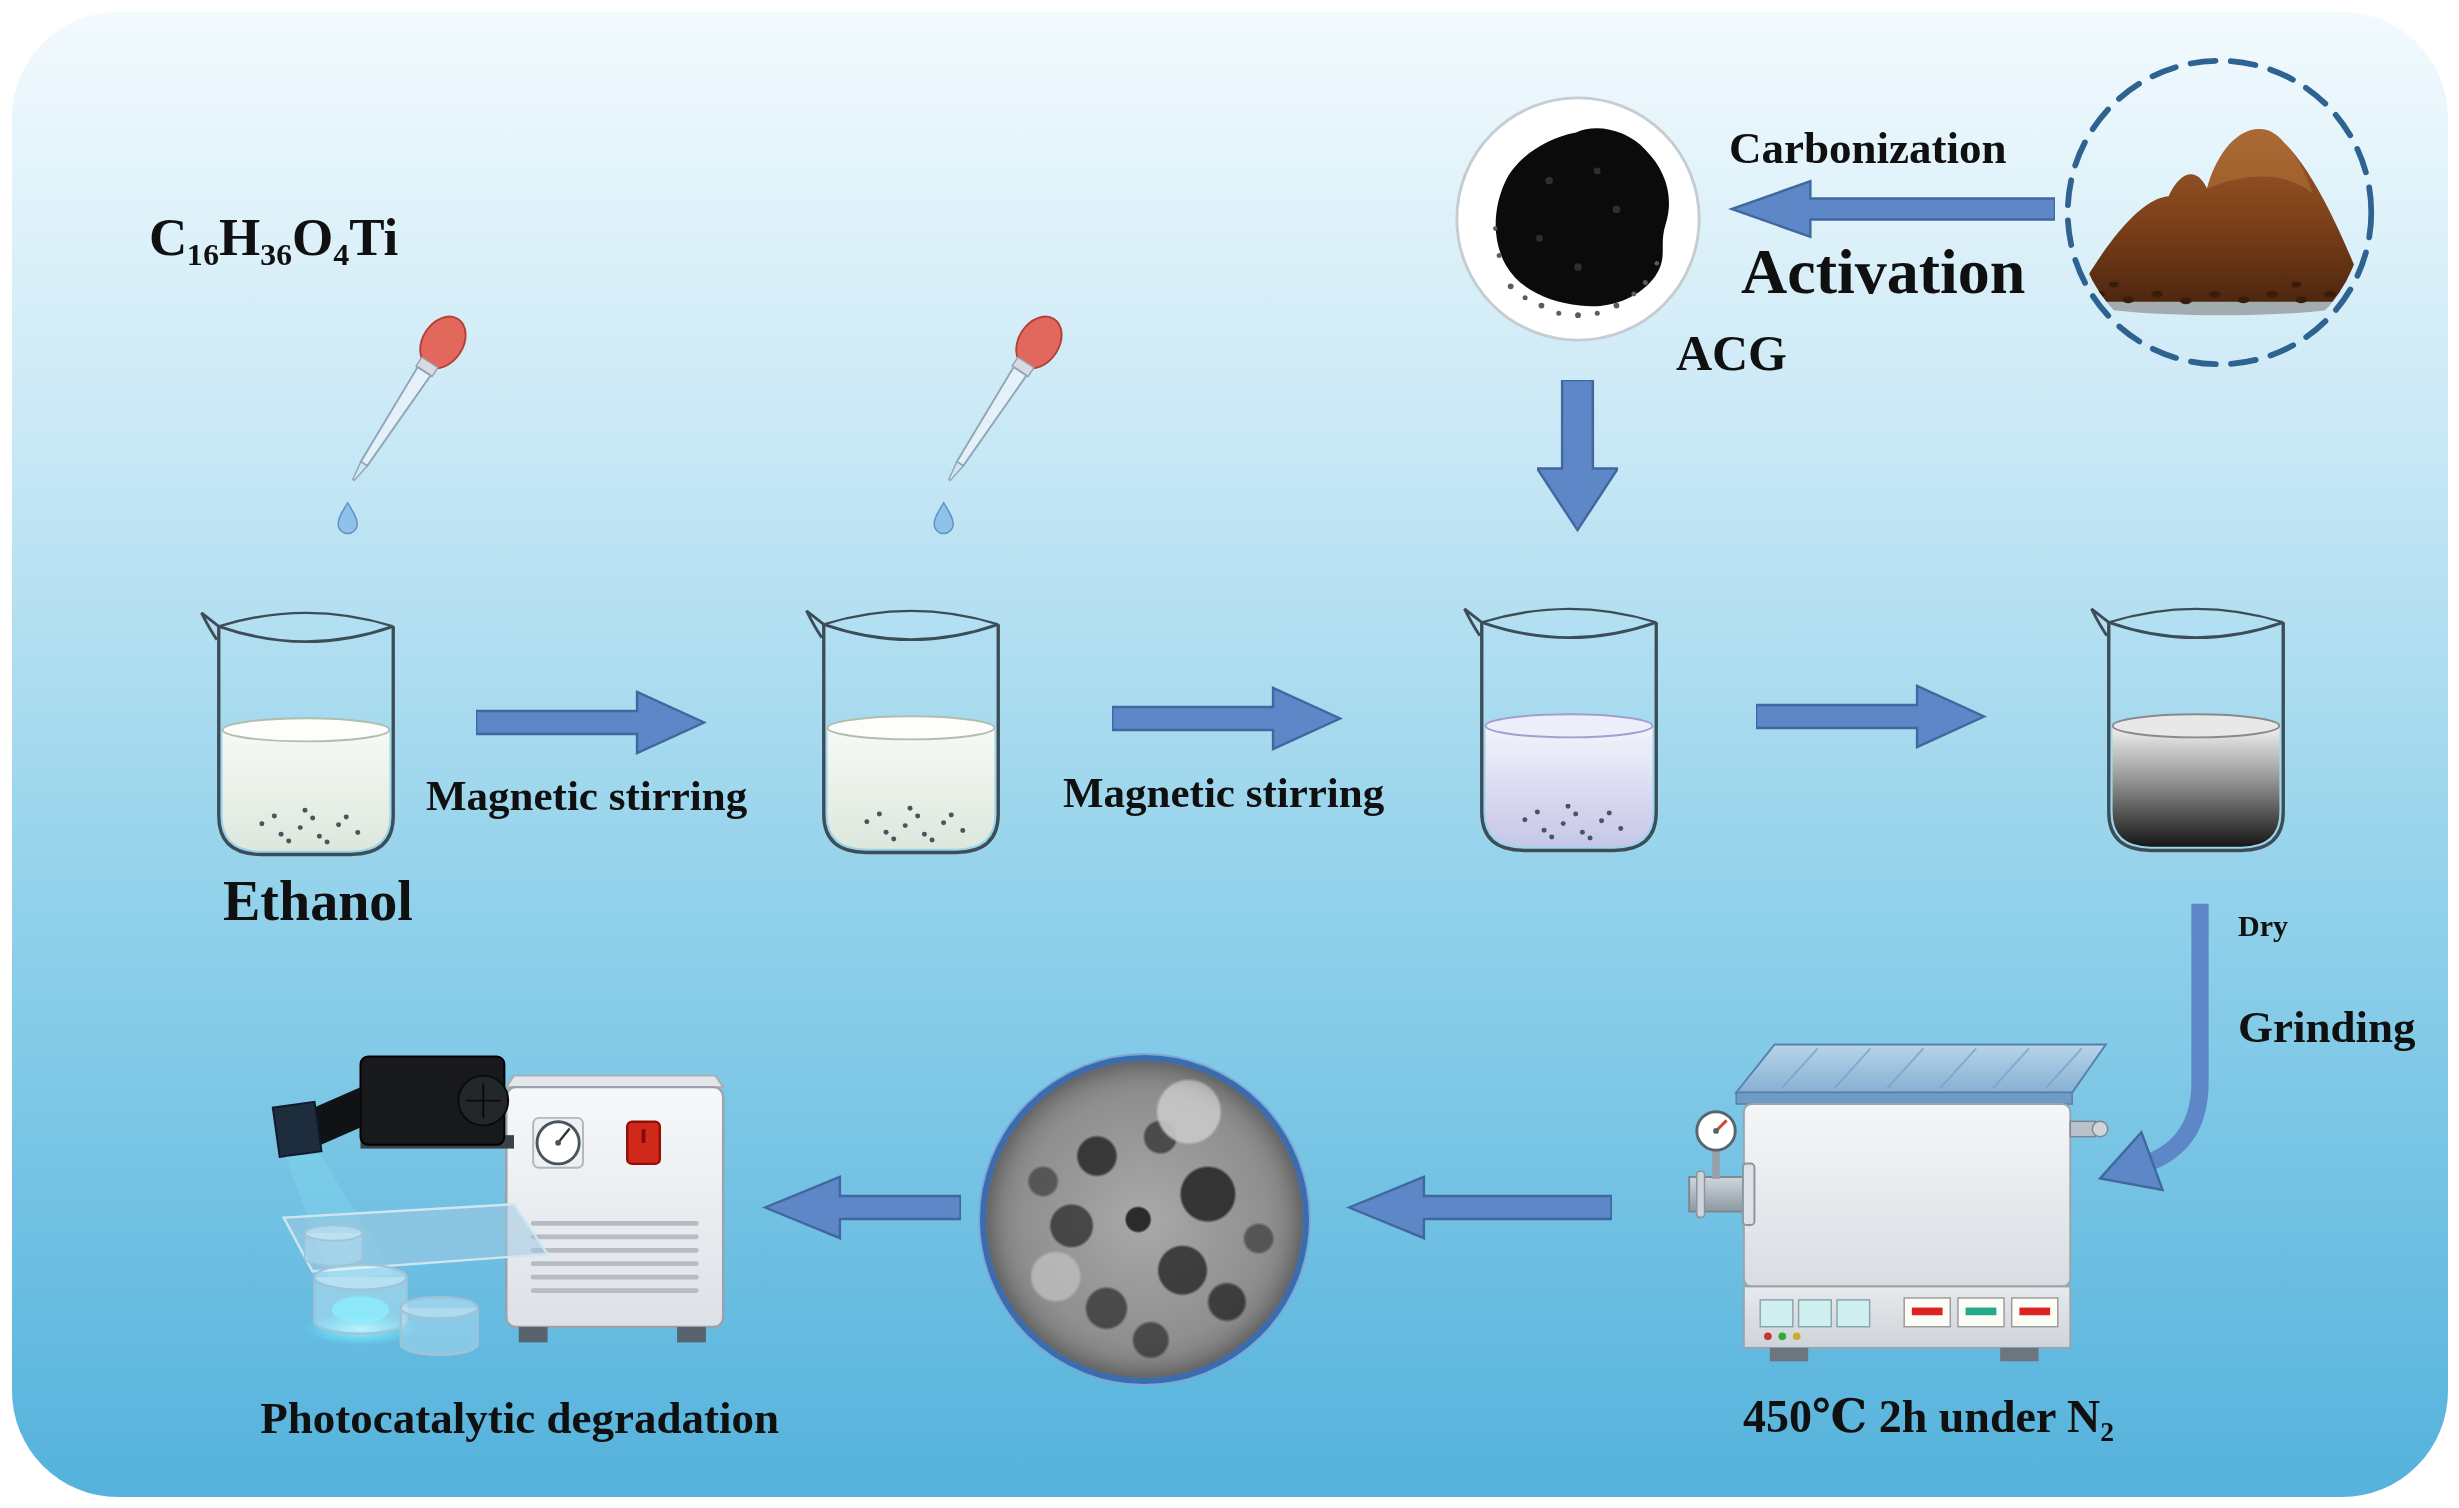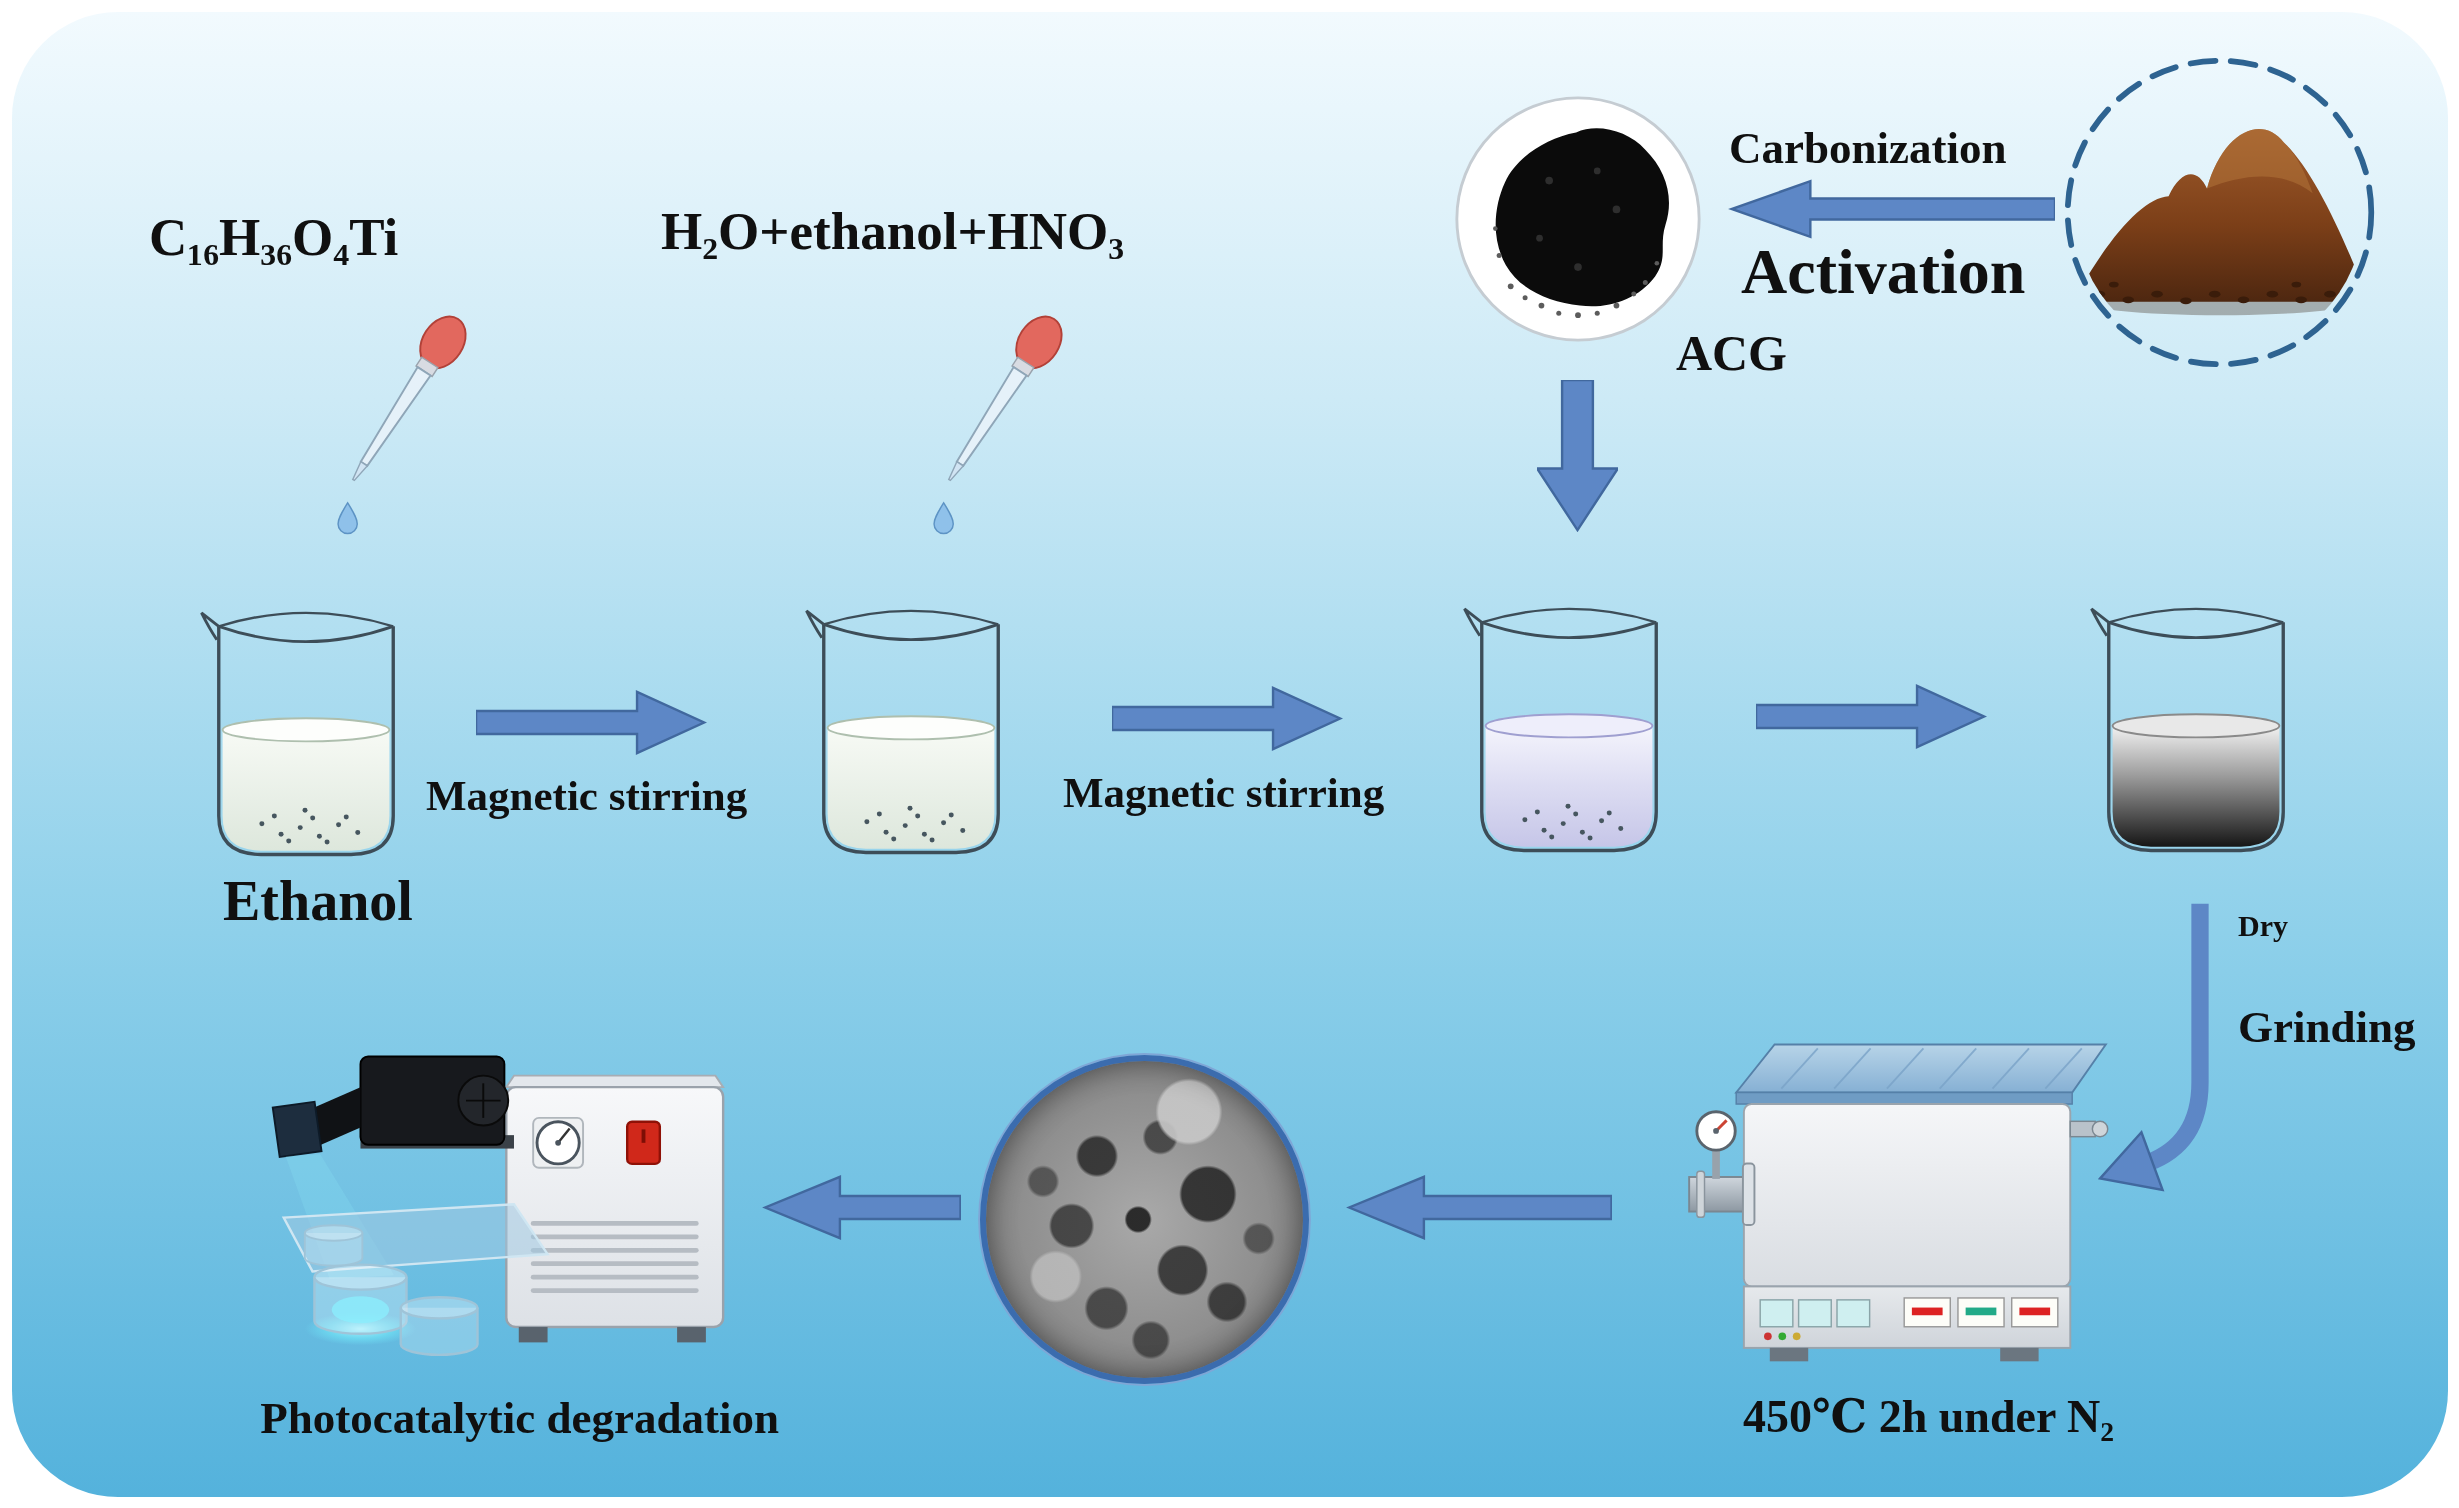--- a/index.html
+++ b/index.html
@@ -42,21 +42,20 @@
       radial-gradient(circle at 50% 50%, #a9a9a9 0%, #8f8f8f 55%, #6d6d6d 100%);
   }
 </style>
 </head>
 <body>
 
 <div class="stage">
   <div class="panel"></div>
 
   <div class="abs label" style="left:149px;top:208px;font-size:53px;">C₁₆H₃₆O₄Ti</div>
-  <div class="abs label" style="left:661px;top:202px;font-size:53px;">H₂O+ethanol+HNO₃</div>
 
   <svg class="abs" style="left:288px;top:286px;" width="221" height="259" viewBox="0 0 230 270">
     <g transform="rotate(33 115 130)">
       <ellipse cx="115" cy="45" rx="21" ry="29" fill="#e2685e" stroke="#b24138" stroke-width="2"></ellipse>
       <rect x="105" y="70" width="20" height="11" fill="#d8dbe2" stroke="#9aa3ad" stroke-width="1.5"></rect>
       <polygon points="107,81 123,81 119,196 111,196" fill="rgba(232,242,250,.9)" stroke="#8fa6b8" stroke-width="2"></polygon>
       <polygon points="111,196 119,196 116,216 114,216" fill="rgba(210,228,242,.95)" stroke="#8fa6b8" stroke-width="1.5"></polygon>
     </g>
     <path d="M62,226 C56,236 52,242 52,248 a10,10 0 0 0 20,0 C72,242 68,236 62,226 Z" fill="#8fc1ea" stroke="#5d93c4" stroke-width="1.5"></path>
   </svg>

